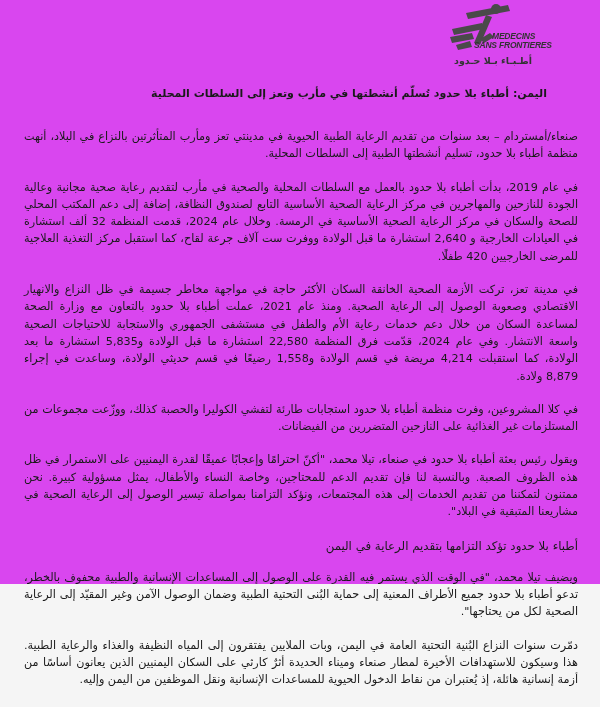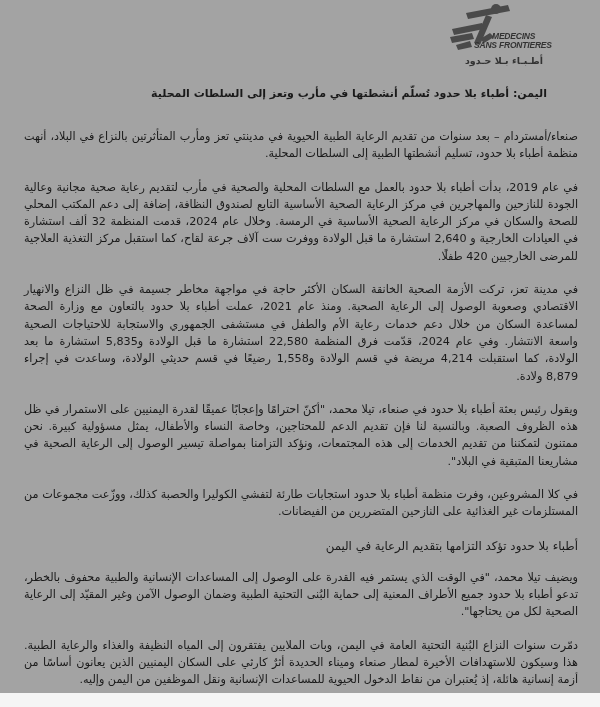--- a/index.html
+++ b/index.html
@@ -11,22 +11,22 @@
       width: 600px;
       height: 707px;
       overflow: hidden;
       font-family: "DejaVu Sans", sans-serif;
       color: #1a1a1a;
       position: relative;
     }
     .page {
       position: relative;
       width: 600px;
-      height: 693px;
-      background: #a3a3a3;
+      height: 584px;
+      background: #d946ef;
     }
     .header {
       position: relative;
       height: 78px;
     }
     .logo {
       position: absolute;
       right: 44px;
       top: 3px;
       width: 110px;
@@ -56,21 +56,21 @@
     .logo-ar {
       position: absolute;
       left: 8px;
       top: 52px;
       width: 100px;
       font-family: "DejaVu Sans", sans-serif;
       font-weight: bold;
       font-size: 9.5px;
       color: #333;
       direction: rtl;
-      text-align: center;
+      text-align: left;
       white-space: nowrap;
     }
     .title {
       position: absolute;
       right: 53px;
       top: 87px;
       direction: rtl;
       text-align: left;
       font-family: "DejaVu Sans", sans-serif;
       font-weight: bold;
@@ -126,21 +126,21 @@
       <div class="logo-ar">أطـبـاء بـلا حـدود</div>
     </div>
   </div>
 
   <h1 class="title">اليمن: أطباء بلا حدود تُسلّم أنشطتها في مأرب وتعز إلى السلطات المحلية</h1>
 
   <div class="content">
     <p>صنعاء/أمستردام – بعد سنوات من تقديم الرعاية الطبية الحيوية في مدينتي تعز ومأرب المتأثرتين بالنزاع في البلاد، أنهت منظمة أطباء بلا حدود، تسليم أنشطتها الطبية إلى السلطات المحلية.</p>
     <p>في عام 2019، بدأت أطباء بلا حدود بالعمل مع السلطات المحلية والصحية في مأرب لتقديم رعاية صحية مجانية وعالية الجودة للنازحين والمهاجرين في مركز الرعاية الصحية الأساسية التابع لصندوق النظافة، إضافة إلى دعم المكتب المحلي للصحة والسكان في مركز الرعاية الصحية الأساسية في الرمسة. وخلال عام 2024، قدمت المنظمة 32 ألف استشارة في العيادات الخارجية و 2,640 استشارة ما قبل الولادة ووفرت ست آلاف جرعة لقاح، كما استقبل مركز التغذية العلاجية للمرضى الخارجيين 420 طفلًا.</p>
     <p>في مدينة تعز، تركت الأزمة الصحية الخانقة السكان الأكثر حاجة في مواجهة مخاطر جسيمة في ظل النزاع والانهيار الاقتصادي وصعوبة الوصول إلى الرعاية الصحية. ومنذ عام 2021، عملت أطباء بلا حدود بالتعاون مع وزارة الصحة لمساعدة السكان من خلال دعم خدمات رعاية الأم والطفل في مستشفى الجمهوري والاستجابة للاحتياجات الصحية واسعة الانتشار. وفي عام 2024، قدّمت فرق المنظمة 22,580 استشارة ما قبل الولادة و5,835 استشارة ما بعد الولادة، كما استقبلت 4,214 مريضة في قسم الولادة و1,558 رضيعًا في قسم حديثي الولادة، وساعدت في إجراء 8,879 ولادة.</p>
+    <p>في كلا المشروعين، وفرت منظمة أطباء بلا حدود استجابات طارئة لتفشي الكوليرا والحصبة كذلك، ووزّعت مجموعات من المستلزمات غير الغذائية على النازحين المتضررين من الفيضانات.</p>
     <p>ويقول رئيس بعثة أطباء بلا حدود في صنعاء، تيلا محمد، "أكنّ احترامًا وإعجابًا عميقًا لقدرة اليمنيين على الاستمرار في ظل هذه الظروف الصعبة. وبالنسبة لنا فإن تقديم الدعم للمحتاجين، وخاصة النساء والأطفال، يمثل مسؤولية كبيرة. نحن ممتنون لتمكننا من تقديم الخدمات إلى هذه المجتمعات، ونؤكد التزامنا بمواصلة تيسير الوصول إلى الرعاية الصحية في مشاريعنا المتبقية في البلاد".</p>
-    <p>في كلا المشروعين، وفرت منظمة أطباء بلا حدود استجابات طارئة لتفشي الكوليرا والحصبة كذلك، ووزّعت مجموعات من المستلزمات غير الغذائية على النازحين المتضررين من الفيضانات.</p>
     <h2>أطباء بلا حدود تؤكد التزامها بتقديم الرعاية في اليمن</h2>
     <p>ويضيف تيلا محمد، "في الوقت الذي يستمر فيه القدرة على الوصول إلى المساعدات الإنسانية والطبية محفوف بالخطر، تدعو أطباء بلا حدود جميع الأطراف المعنية إلى حماية البُنى التحتية الطبية وضمان الوصول الآمن وغير المقيّد إلى الرعاية الصحية لكل من يحتاجها".</p>
     <p>دمّرت سنوات النزاع البُنية التحتية العامة في اليمن، وبات الملايين يفتقرون إلى المياه النظيفة والغذاء والرعاية الطبية. هذا وسيكون للاستهدافات الأخيرة لمطار صنعاء وميناء الحديدة أثرٌ كارثي على السكان اليمنيين الذين يعانون أساسًا من أزمة إنسانية هائلة، إذ يُعتبران من نقاط الدخول الحيوية للمساعدات الإنسانية ونقل الموظفين من اليمن وإليه.</p>
 
   </div>
 
 </div>
 
 </body></html>

